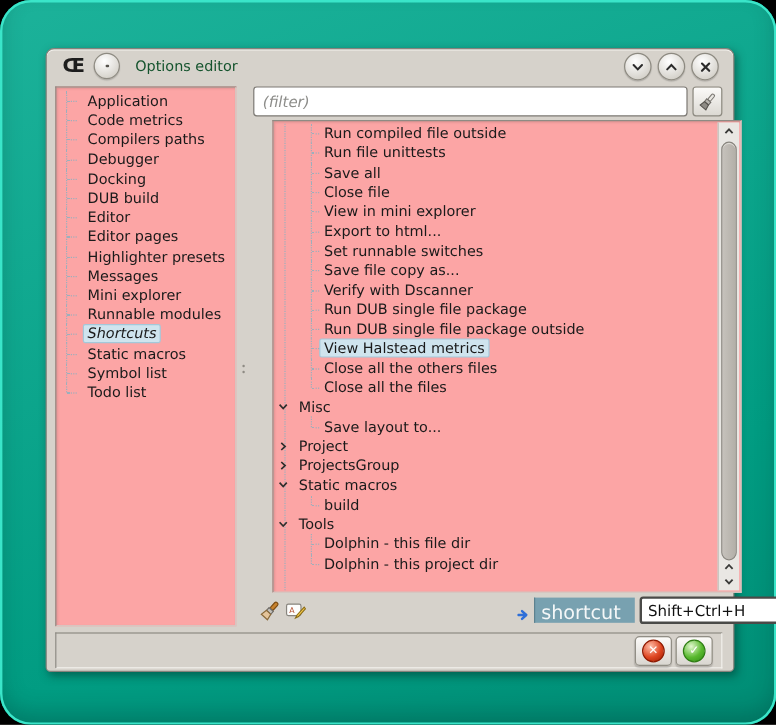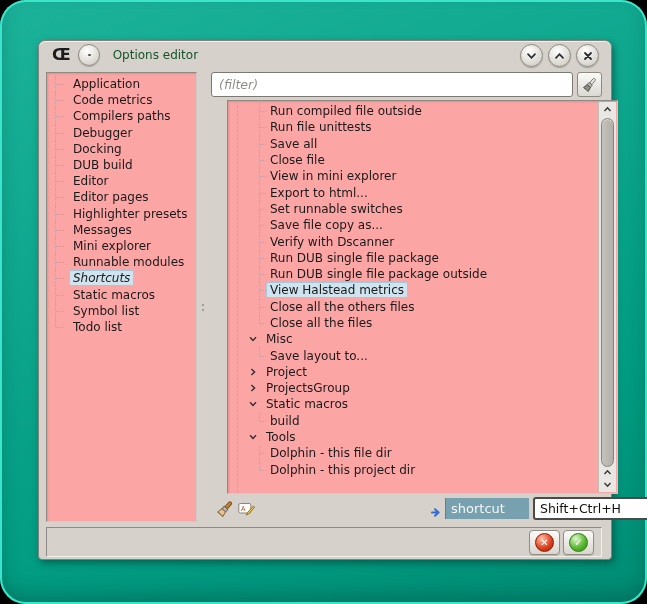--- a/index.html
+++ b/index.html
@@ -45,41 +45,41 @@
                 border:1px solid #7c7974;border-radius:3px;background:#fff;font-size:12.5px;
                 padding:0 7px;color:#737373;font-family:"DejaVu Sans",sans-serif;outline:none;}
   .filter-input::placeholder{font-style:italic;color:#8d8d8a;}
   .brush-btn{position:absolute;left:538px;top:31px;width:25px;height:25px;box-sizing:border-box;
              border:1px solid #8d8a81;border-radius:3px;
              background:linear-gradient(#fbfaf8,#dcd9d3);display:flex;align-items:center;justify-content:center;}
   
   .tree{position:absolute;left:172px;top:59px;width:391px;height:394px;box-sizing:border-box;overflow:hidden;margin-left:16px;}
   .tree-inner{position:absolute;left:1px;top:2px;right:18px;bottom:1px;overflow:hidden;}
   .root-guide{position:absolute;left:8px;top:0;bottom:0;border-left:1px dotted var(--guide);}
-  .t-row{position:relative;height:16.3px;display:flex;align-items:center;font-size:12px;color:#1a1a1a;padding-left:17px;}
+  .t-row{position:relative;height:16.3px;display:flex;align-items:center;font-size:12px;color:#1a1a1a;}
   .t-row .chev{margin-left:2px;margin-right:4px;display:flex;}
   .t-row.lvl1{padding-left:37px;}
   .t-row.lvl1::before{content:"";position:absolute;left:30px;top:0;height:100%;border-left:1px dotted var(--guide);}
   .t-row.lvl1.last::before{height:50%;}
   .t-row.lvl1::after{content:"";position:absolute;left:31px;top:50%;width:6px;border-top:1px dotted var(--guide);}
   .t-lbl{padding:0 3px;border:1px solid transparent;border-radius:2px;white-space:nowrap;}
   .t-lbl.sel{background:var(--sel-bg);border-color:var(--sel-border);}
   
   .scrollbar{position:absolute;top:1px;right:1px;bottom:1px;width:17px;background:#e9e7e3;border-left:1px solid #c2bfb9;}
   .sb-step{position:absolute;left:0;width:100%;height:13px;display:flex;align-items:center;justify-content:center;}
   .sb-thumb{position:absolute;left:2px;right:2px;top:16px;height:347px;border-radius:7px;
             background:linear-gradient(90deg,#c6c2bc,#b3afa8);border:1px solid #88857e;
             box-shadow:inset 0 1px 0 #dedbd5;}
   
   .propbar{position:absolute;left:172px;top:455px;width:391px;height:26px;}
   .pb-icon{position:absolute;top:3px;}
   .pb-arrow{position:absolute;left:220px;top:7px;}
   .pb-name{position:absolute;left:234px;top:2px;width:84px;height:21px;box-sizing:border-box;
            background:var(--propname-bg);border-left:1px solid #5d828f;color:#f4f7f8;
-           font-size:13px;padding:3px 0 0 5px;}
+           font-size:16px;padding:3px 0 0 5px;}
   .pb-combo{position:absolute;left:322px;top:1px;width:192px;height:23px;box-sizing:border-box;
             background:#fff;border:2px solid #4a4a48;border-radius:3px;
             font-size:12.5px;color:#111;padding:2px 0 0 5px;}
   
   .statusbar{position:absolute;left:7px;top:486px;width:556px;height:30px;box-sizing:border-box;
              background:var(--win-bg);border:1px solid #8e8b84;border-bottom-color:#f2f0ec;border-right-color:#f2f0ec;}
   .st-btn{position:absolute;top:2px;width:29px;height:23px;border-radius:4px;
           background:linear-gradient(#fcfbf9,#d9d6d0);border:1px solid #918e85;
           display:flex;align-items:center;justify-content:center;box-shadow:0 1px 1px rgba(0,0,0,.15);}
   .st-btn.cancel{right:41px;}

